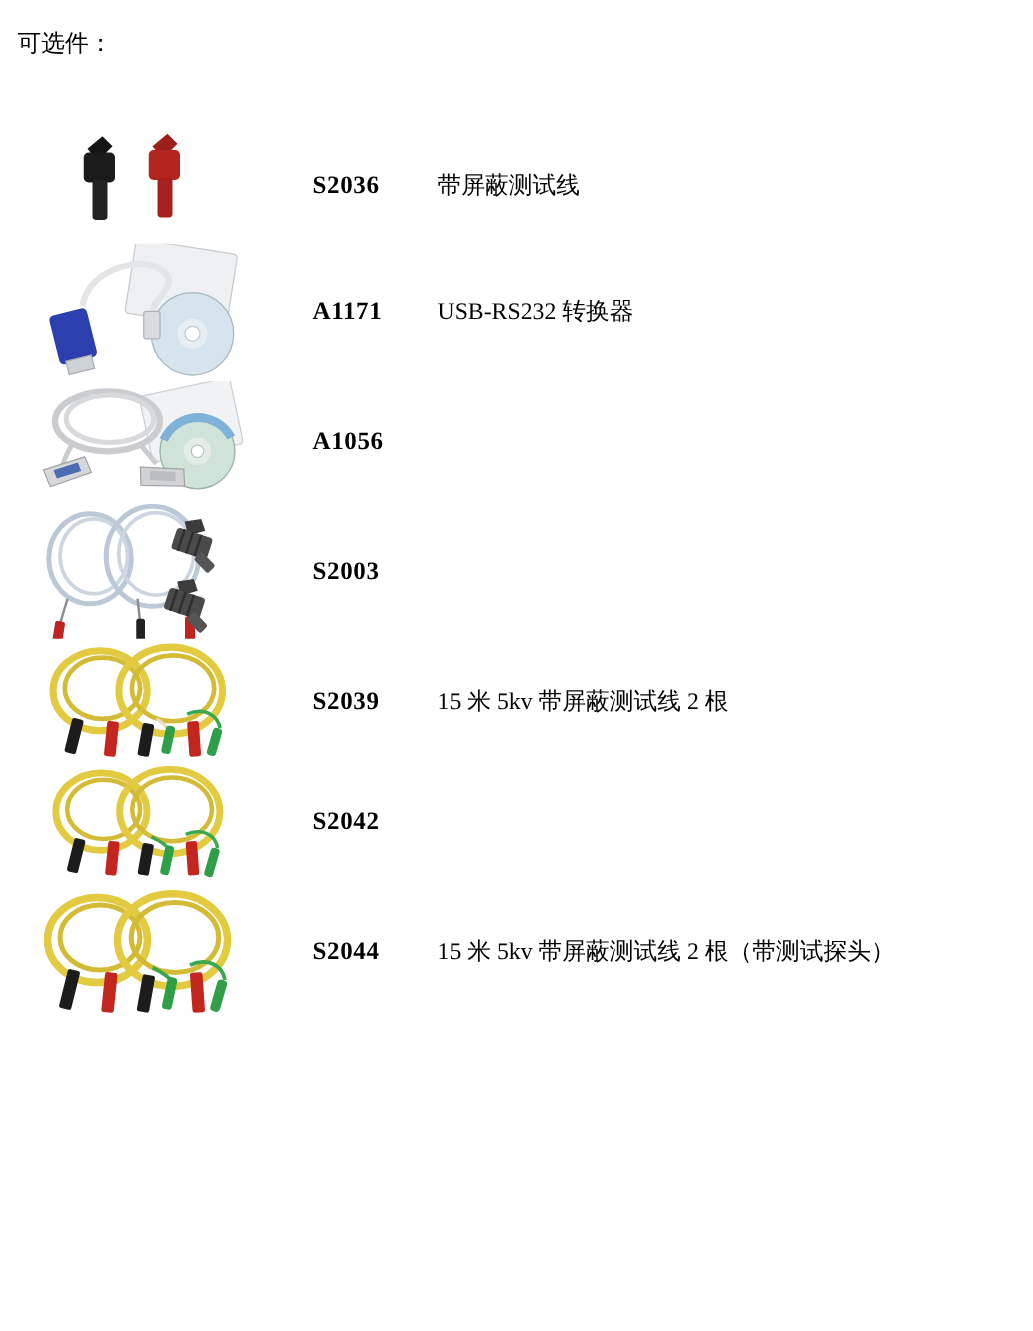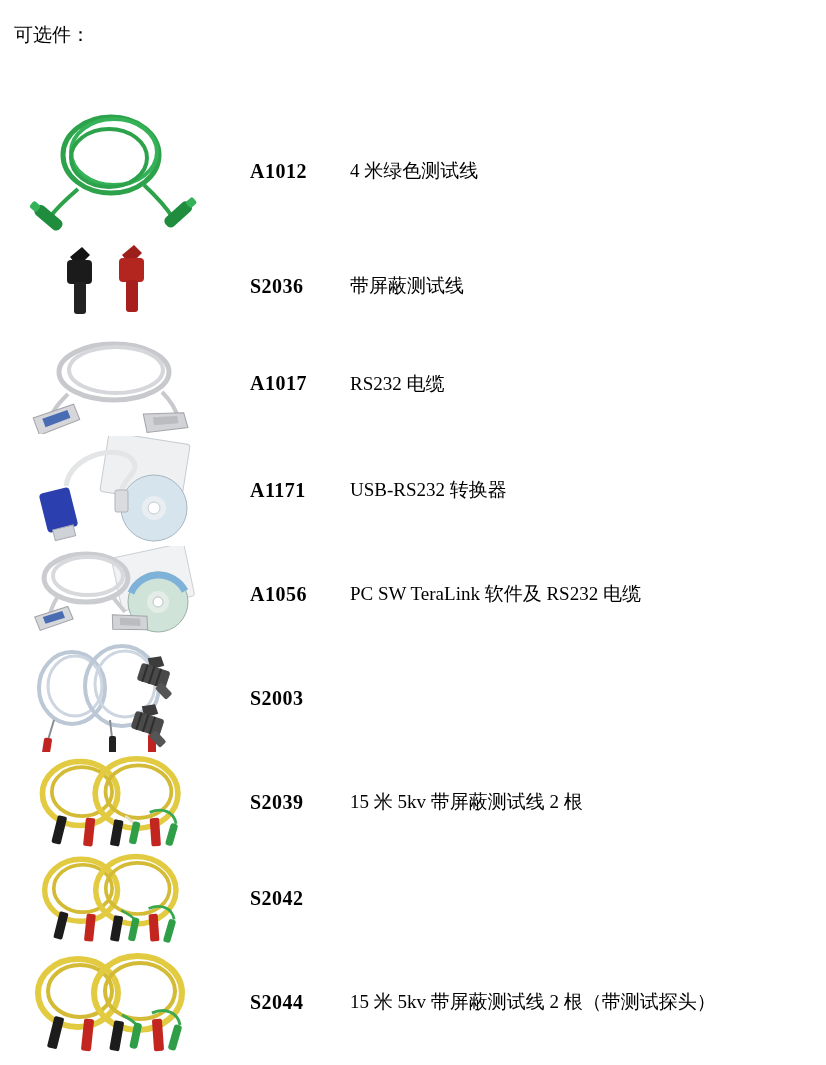--- a/index.html
+++ b/index.html
@@ -27,81 +27,40 @@
   .desc { font-size:19px; }
   svg { display:block; }
 </style>
 </head>
 <body>
 
 <div class="title">可选件：</div>
 
 <div class="rows">
 
-  <div class="row" style="height:138px">
-    <div class="img-col">
-      <svg width="175" height="132" viewBox="0 0 175 132">
-        <ellipse cx="85" cy="50" rx="48" ry="38" fill="none" stroke="#2ca24b" stroke-width="5"></ellipse>
-        <ellipse cx="88" cy="47" rx="43" ry="33" fill="none" stroke="#35b257" stroke-width="4"></ellipse>
-        <ellipse cx="83" cy="53" rx="38" ry="29" fill="none" stroke="#2ca24b" stroke-width="4"></ellipse>
-        <path d="M52 84 C 38 96 30 104 24 112" fill="none" stroke="#2ca24b" stroke-width="4"></path>
-        <path d="M118 80 C 132 93 140 102 147 113" fill="none" stroke="#2ca24b" stroke-width="4"></path>
-        <g transform="rotate(40 24 114)">
-          <rect x="6" y="108" width="32" height="12" rx="5" fill="#1f8c3e"></rect>
-          <rect x="0" y="110" width="9" height="8" rx="2" fill="#35b257"></rect>
-        </g>
-        <g transform="rotate(-42 147 114)">
-          <rect x="138" y="108" width="32" height="12" rx="5" fill="#1f8c3e"></rect>
-          <rect x="167" y="110" width="9" height="8" rx="2" fill="#35b257"></rect>
-        </g>
-      </svg>
-    </div>
-    <div class="part">A1012</div>
-    <div class="desc">4 米绿色测试线</div>
-  </div>
 
   <div class="row" style="height:92px">
     <div class="img-col">
       <svg width="175" height="86" viewBox="0 0 175 86">
         <g transform="translate(38,4)">
           <polygon points="6,10 18,0 26,8 14,20" fill="#141414"></polygon>
           <rect x="3" y="13" width="25" height="24" rx="4" fill="#1b1b1b"></rect>
           <rect x="10" y="35" width="12" height="32" rx="3" fill="#222222"></rect>
         </g>
         <g transform="translate(90,2)">
           <polygon points="6,10 18,0 26,8 14,20" fill="#9c1f1c"></polygon>
           <rect x="3" y="13" width="25" height="24" rx="4" fill="#b3251f"></rect>
           <rect x="10" y="35" width="12" height="32" rx="3" fill="#a8201d"></rect>
         </g>
       </svg>
     </div>
     <div class="part">S2036</div>
     <div class="desc">带屏蔽测试线</div>
   </div>
 
-  <div class="row" style="height:103px">
-    <div class="img-col">
-      <svg width="175" height="100" viewBox="0 0 175 100">
-        <ellipse cx="88" cy="38" rx="55" ry="28" fill="none" stroke="#c8c9cd" stroke-width="5"></ellipse>
-        <ellipse cx="90" cy="36" rx="47" ry="23" fill="none" stroke="#d6d7da" stroke-width="4"></ellipse>
-        <path d="M42 60 C 30 72 26 78 24 86" fill="none" stroke="#c8c9cd" stroke-width="4"></path>
-        <path d="M136 58 C 146 68 150 76 152 84" fill="none" stroke="#c8c9cd" stroke-width="4"></path>
-        <g transform="translate(6,76) rotate(-8)">
-          <polygon points="0,8 42,0 46,16 4,26" fill="#d6d7da" stroke="#a3a4a8"></polygon>
-          <polygon points="9,10 35,5 37,13 11,19" fill="#4a6cb3"></polygon>
-        </g>
-        <g transform="translate(118,74) rotate(7)">
-          <polygon points="0,6 40,0 46,14 6,24" fill="#d2d3d6" stroke="#a3a4a8"></polygon>
-          <polygon points="10,8 34,4 36,11 12,16" fill="#babcc0"></polygon>
-        </g>
-      </svg>
-    </div>
-    <div class="part">A1017</div>
-    <div class="desc">RS232 电缆</div>
-  </div>
 
   <div class="row" style="height:110px">
     <div class="img-col">
       <svg width="175" height="108" viewBox="0 0 175 108">
         <rect x="78" y="2" width="82" height="60" rx="3" transform="rotate(9 119 32)" fill="#eef0f2" stroke="#c7cbcf"></rect>
         <circle cx="128" cy="72" r="33" fill="#d6e4ee" stroke="#a8b6c0"></circle>
         <circle cx="128" cy="72" r="12" fill="#e9eef2"></circle>
         <circle cx="128" cy="72" r="6" fill="#ffffff" stroke="#c2ccd4"></circle>
         <path d="M40 50 C 44 18 96 6 108 26 C 113 36 98 42 95 56" fill="none" stroke="#e3e5e7" stroke-width="5"></path>
         <rect x="89" y="54" width="13" height="22" rx="2" fill="#d9dbde" stroke="#b0b3b8"></rect>
@@ -131,21 +90,20 @@
           <polygon points="0,7 34,0 38,13 4,21" fill="#d6d7da" stroke="#a3a4a8"></polygon>
           <polygon points="8,8 28,4 30,11 10,15" fill="#4a6cb3"></polygon>
         </g>
         <g transform="translate(88,62) rotate(14)">
           <polygon points="0,7 34,0 38,13 4,21" fill="#d2d3d6" stroke="#a3a4a8"></polygon>
           <polygon points="8,8 28,4 30,11 10,15" fill="#babcc0"></polygon>
         </g>
       </svg>
     </div>
     <div class="part">A1056</div>
-    <div class="desc">PC SW TeraLink 软件及 RS232 电缆</div>
   </div>
 
   <div class="row" style="height:110px">
     <div class="img-col">
       <svg width="175" height="108" viewBox="0 0 175 108">
         <ellipse cx="46" cy="44" rx="33" ry="36" fill="none" stroke="#bcc8d6" stroke-width="4"></ellipse>
         <ellipse cx="49" cy="42" rx="27" ry="30" fill="none" stroke="#cdd6e0" stroke-width="3"></ellipse>
         <ellipse cx="96" cy="42" rx="37" ry="40" fill="none" stroke="#bcc8d6" stroke-width="4"></ellipse>
         <ellipse cx="99" cy="40" rx="30" ry="33" fill="none" stroke="#cdd6e0" stroke-width="3"></ellipse>
         <path d="M28 76 L 22 96" stroke="#8a8f96" stroke-width="2"></path>

